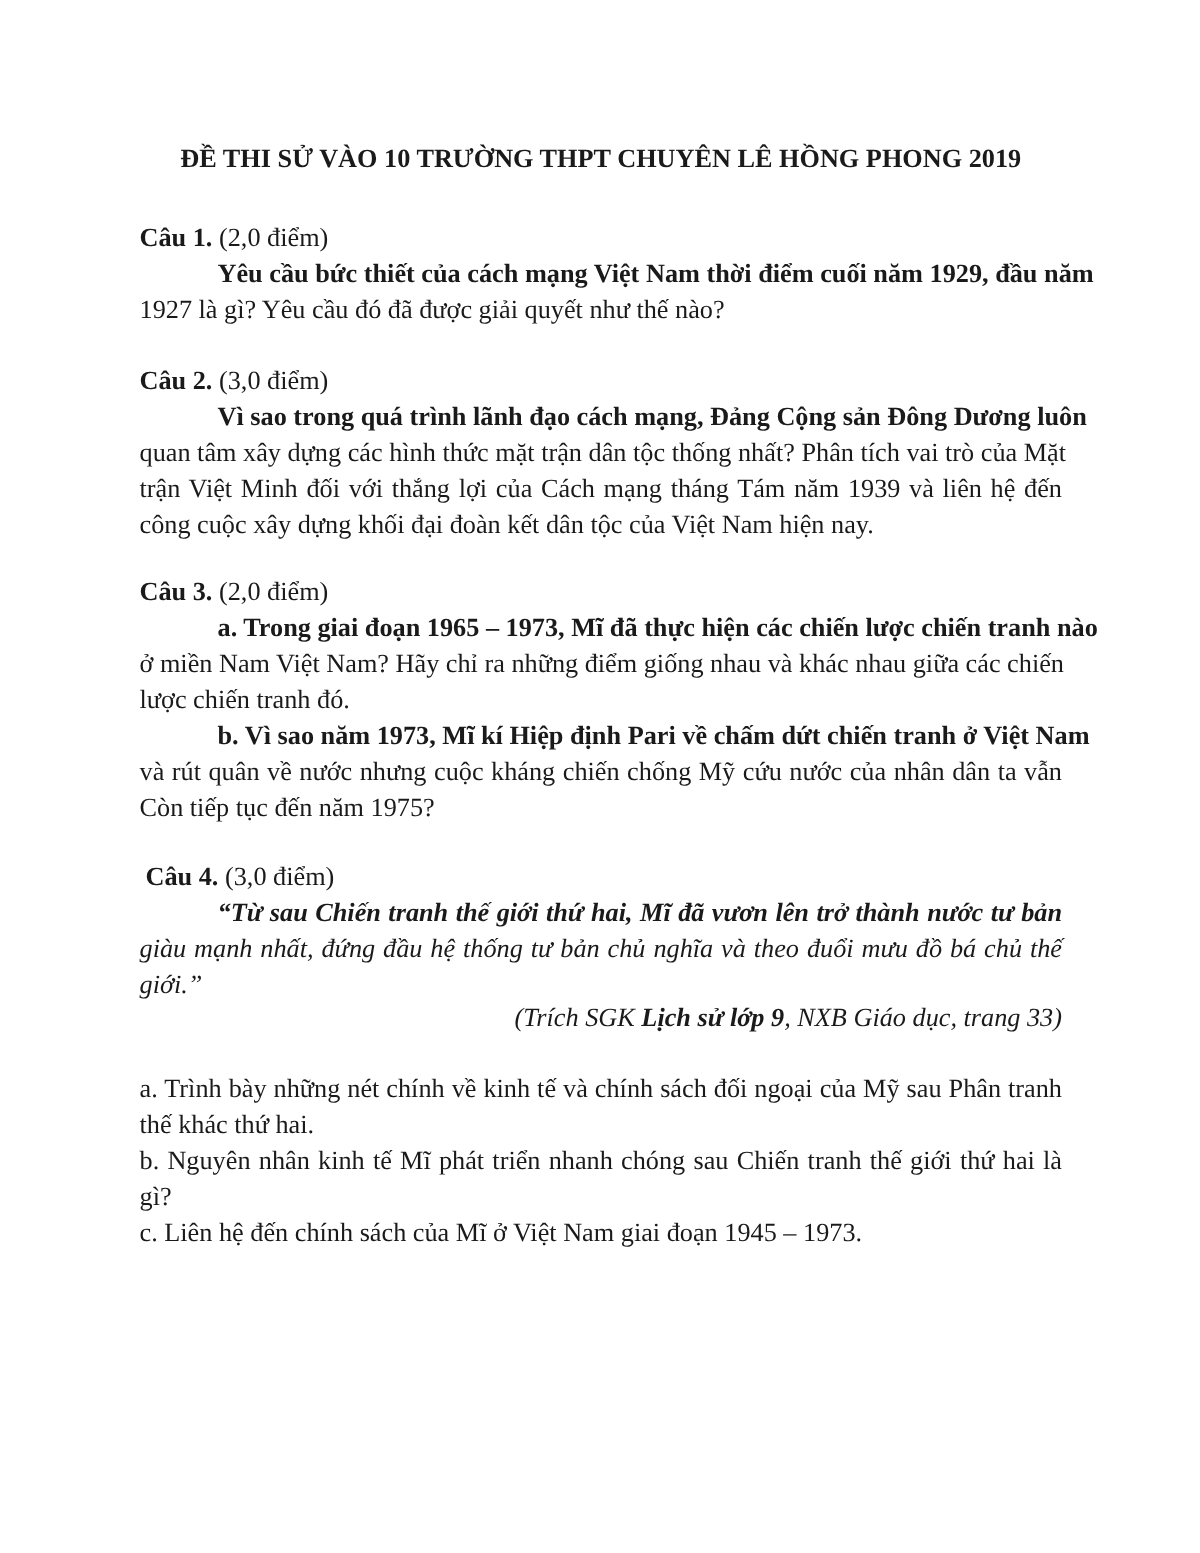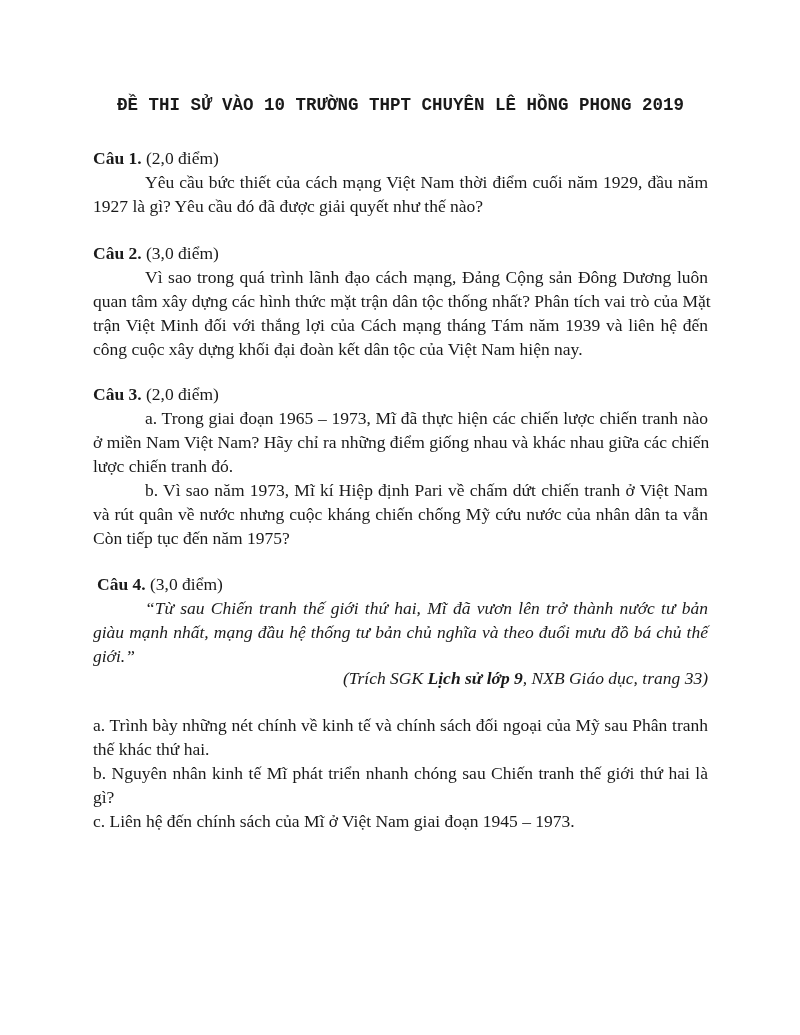--- a/index.html
+++ b/index.html
@@ -4,29 +4,29 @@
 <style>
   html, body { margin: 0; padding: 0; background: #ffffff; }
   body {
     width: 800px; height: 1035px; position: relative; overflow: hidden;
     font-family: "Liberation Serif", "DejaVu Serif", serif;
     color: #1a1a1a;
   }
   .page { position: absolute; left: 93px; top: 0; width: 615px; }
   .title {
     position: absolute; left: 0; top: 95px; width: 615px; text-align: center;
-    font-weight: bold; font-size: 17.5px; letter-spacing: 0; white-space: nowrap; font-family: Liberation Mono, monospace;
+    font-weight: bold; font-size: 17.5px; letter-spacing: 0; white-space: nowrap;
   }
   .line { position: absolute; left: 0; font-size: 17.5px; line-height: 24px; white-space: nowrap; }
   .indent { left: 52px; }
   .qhead b { font-weight: bold; margin-top: 46px; }
   .italic { font-style: italic; }
   .right { left: auto; right: 0; text-align: center; }
   .just { width: 615px; text-align: justify; text-align-last: justify; }
-  .just-ind { width: 563px; text-align: justify; text-align-last: justify; }
+  .just-ind { width: 563px; text-align: justify; text-align-last: justify; font-weight: bold; }
   .cite-b { font-weight: bold; font-style: italic; font-weight: 600; }
 </style>
 </head>
 <body>
 
 <div class="page">
 
   <div class="title">ĐỀ THI SỬ VÀO 10 TRƯỜNG THPT CHUYÊN LÊ HỒNG PHONG 2019</div>
 
   <div class="line qhead" style="top:146px">
@@ -54,21 +54,21 @@
   <div class="line" style="top:454px">lược chiến tranh đó.</div>
   <div class="line indent just-ind" style="top:478px">b. Vì sao năm 1973, Mĩ kí Hiệp định Pari về chấm dứt chiến tranh ở Việt Nam</div>
   <div class="line just" style="top:502px">và rút quân về nước nhưng cuộc kháng chiến chống Mỹ cứu nước của nhân dân ta vẫn</div>
   <div class="line" style="top:526px">Còn tiếp tục đến năm 1975?</div>
 
   <div class="line qhead" style="top:572px; left:4px">
     <b>Câu 4.</b>
     <span>(3,0 điểm)</span>
   </div>
   <div class="line indent italic just-ind" style="top:596px">“Từ sau Chiến tranh thế giới thứ hai, Mĩ đã vươn lên trở thành nước tư bản</div>
-  <div class="line italic just" style="top:620px">giàu mạnh nhất, mạng đầu hệ thống tư bản chủ nghĩa và theo đuổi mưu đồ bá chủ thế</div>
+  <div class="line italic just" style="top:620px">giàu mạnh nhất, đứng đầu hệ thống tư bản chủ nghĩa và theo đuổi mưu đồ bá chủ thế</div>
   <div class="line italic" style="top:644px">giới.”</div>
   <div class="line italic right" style="top:666px">
     <span>(Trích SGK </span><span class="cite-b">Lịch sử lớp 9</span><span>, NXB Giáo dục, trang 33)</span>
   </div>
 
   <div class="line just" style="top:713px">a. Trình bày những nét chính về kinh tế và chính sách đối ngoại của Mỹ sau Phân tranh</div>
   <div class="line" style="top:737px">thế khác thứ hai.</div>
   <div class="line just" style="top:761px">b. Nguyên nhân kinh tế Mĩ phát triển nhanh chóng sau Chiến tranh thế giới thứ hai là</div>
   <div class="line" style="top:785px">gì?</div>
   <div class="line" style="top:809px">c. Liên hệ đến chính sách của Mĩ ở Việt Nam giai đoạn 1945 – 1973.</div>

